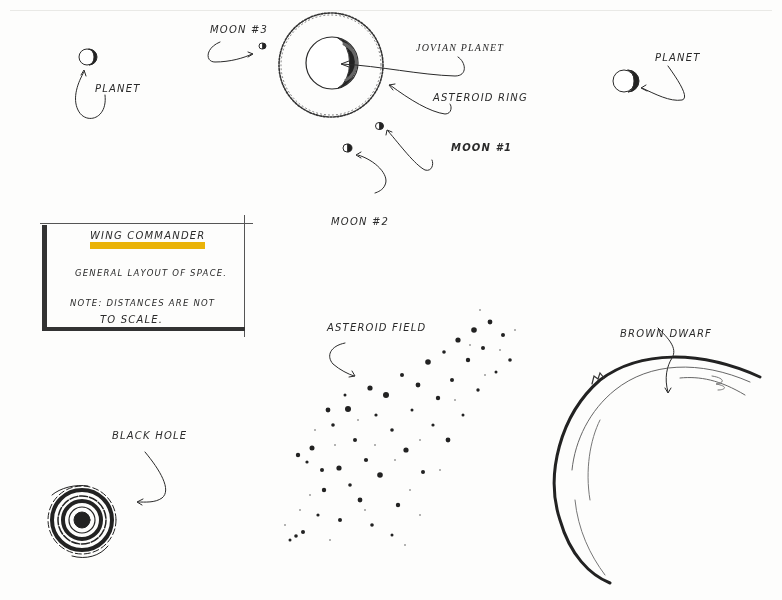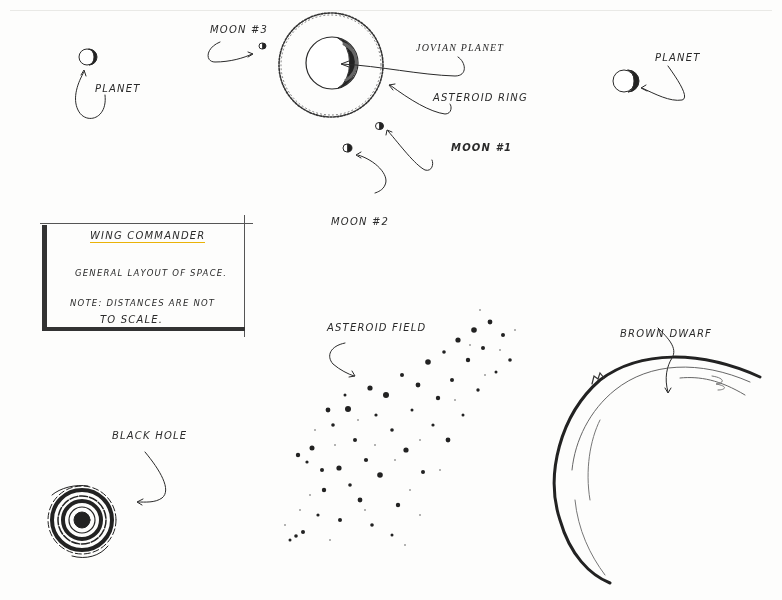--- a/index.html
+++ b/index.html
@@ -10,21 +10,21 @@
   svg.art { position: absolute; left: 0; top: 0; }
   .lbl { position: absolute; font-family: "DejaVu Sans", sans-serif; font-size: 10px;
          letter-spacing: 1.2px; color: #2a2a2a; white-space: nowrap; font-style: italic;
          text-transform: uppercase; }
   .titlebox { position: absolute; left: 40px; top: 223px; width: 205px; height: 108px; }
   .titlebox .top { position: absolute; left: 0; right: -8px; top: 0; height: 1px; background: #555; }
   .titlebox .right { position: absolute; right: 0; top: -8px; bottom: -6px; width: 1px; background: #555; }
   .titlebox .left { position: absolute; left: 2px; top: 2px; bottom: 0; width: 5px; background: #333; }
   .titlebox .bottom { position: absolute; left: 2px; right: 0; bottom: 0; height: 4px; background: #333; }
   .titlebox .heading { position: absolute; left: 50px; top: 7px; font-size: 10px;
-         border-bottom: 1px solid #eab308; padding-bottom: 1px; }
+         border-bottom: 7px solid #eab308; padding-bottom: 1px; }
   .titlebox .l1 { position: absolute; left: 35px; top: 45px; font-size: 8.5px; font-style: italic; }
   .titlebox .l2 { position: absolute; left: 30px; top: 75px; font-size: 8.5px; }
   .titlebox .l3 { position: absolute; left: 60px; top: 91px; font-size: 10px; }
   .ul { }
 </style>
 </head>
 <body>
 
 <div class="sheet">
   <div class="topline"></div>

